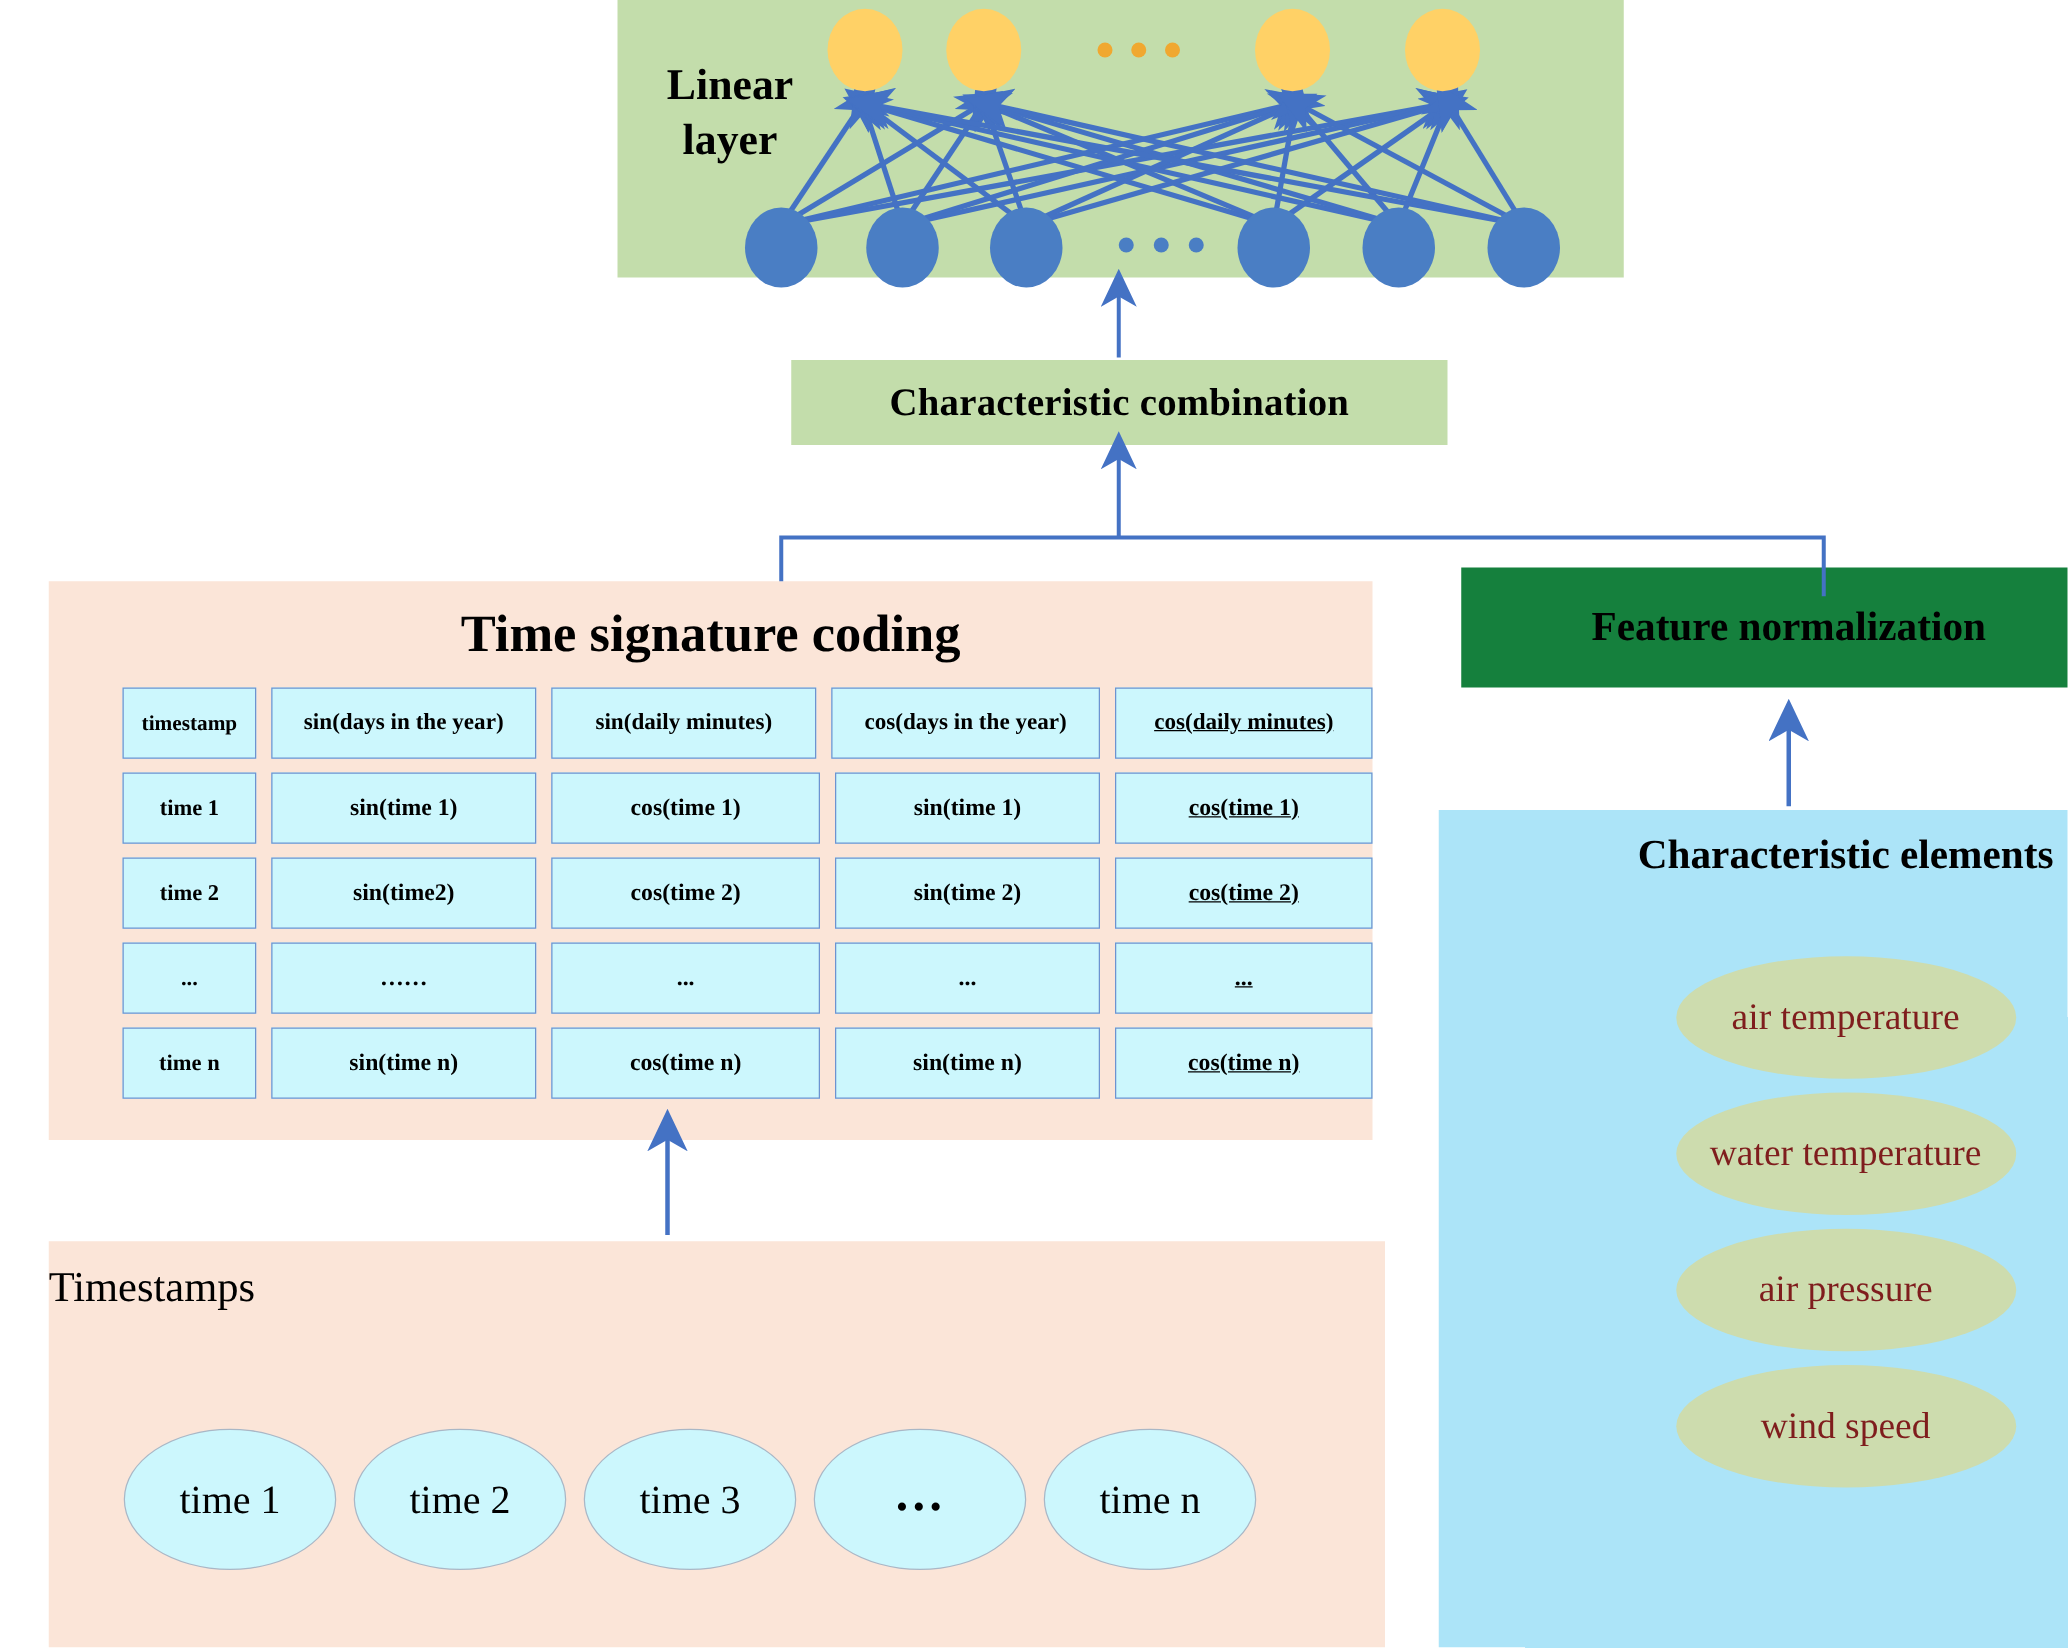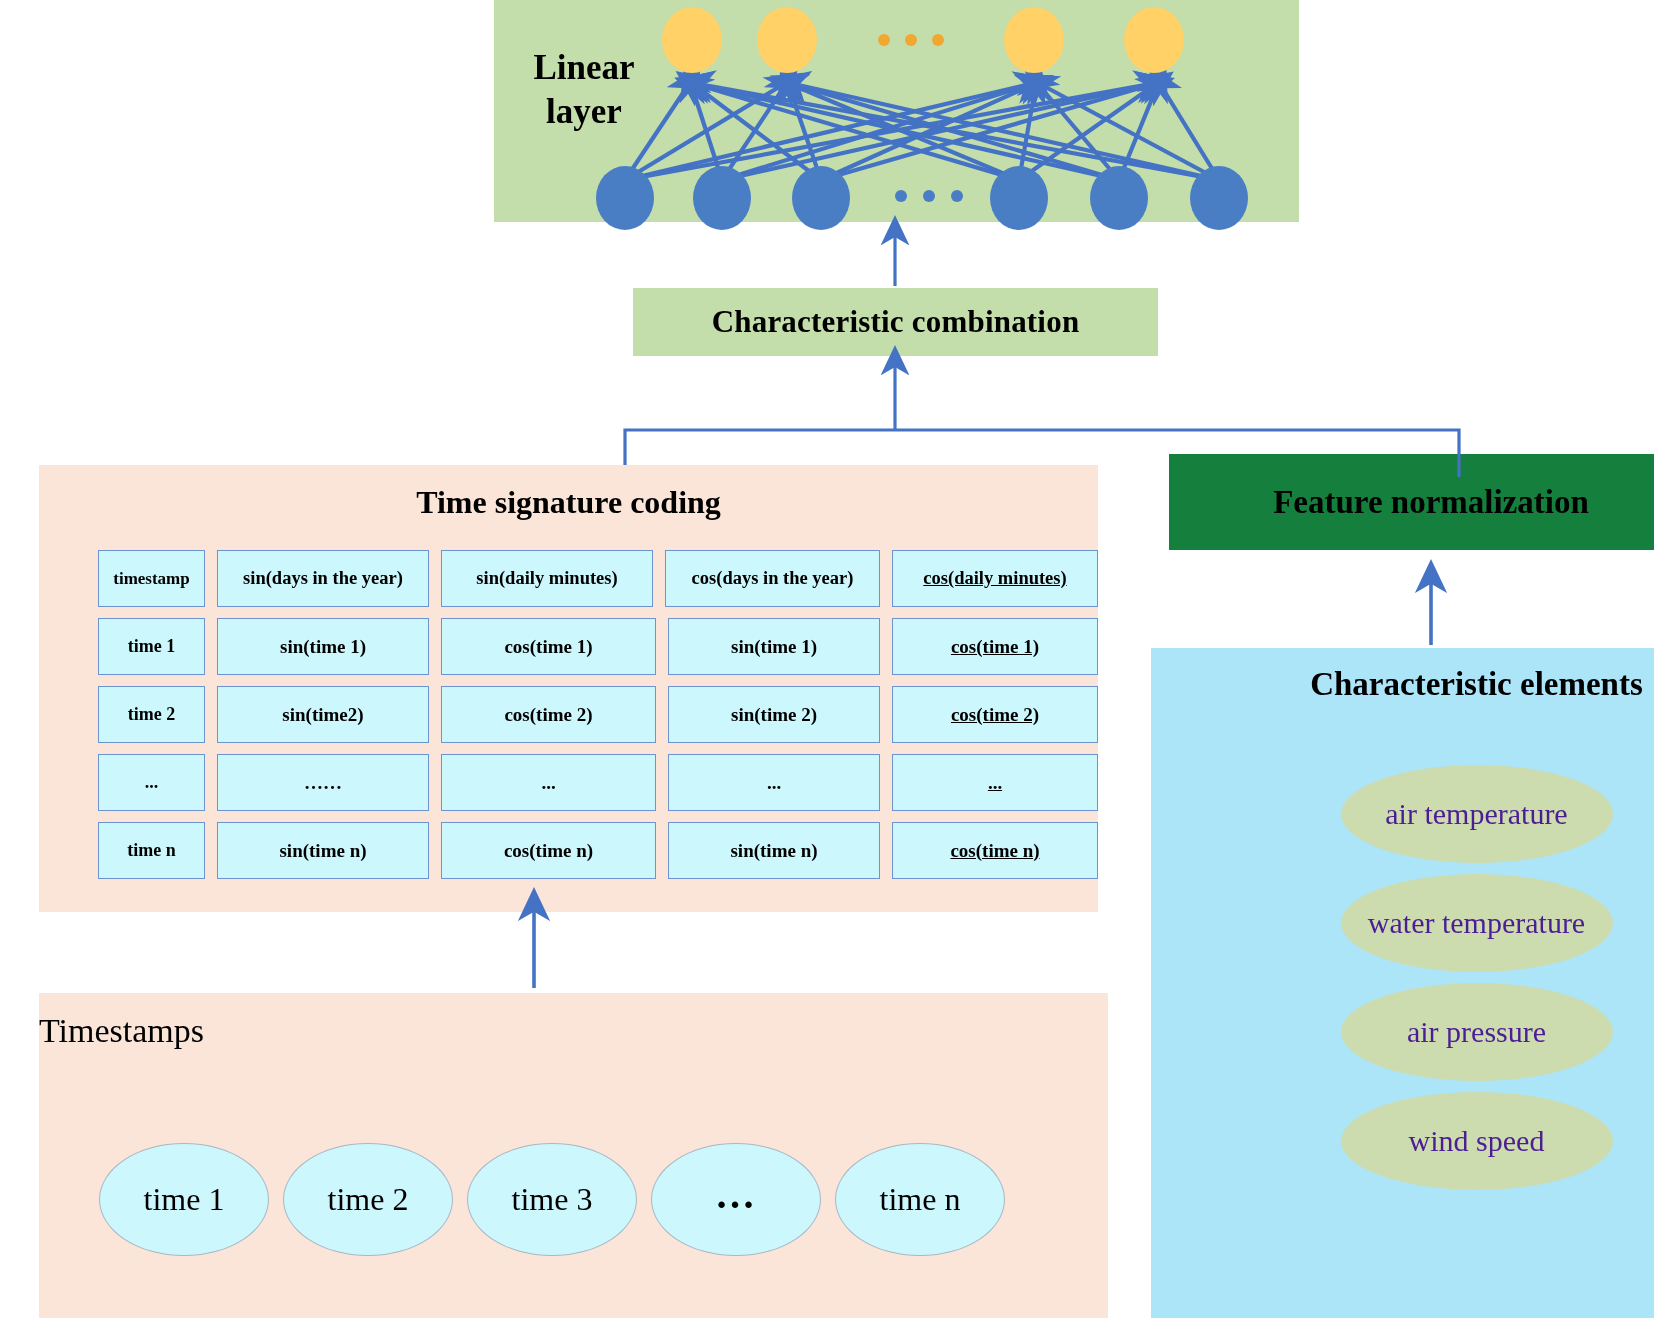--- a/index.html
+++ b/index.html
@@ -55,21 +55,21 @@
   #time-coding-panel {
     left: 0px; top: 465px;
     width: 1059px; height: 447px;
     background: #fbe5d8;
   }
   #time-coding-title {
     position: absolute;
     left: 0; top: 19px;
     width: 100%;
     text-align: center;
-    font-size: 32px;
+    font-size: 42px;
     font-weight: bold;
     color: #000;
   }
 
   #timestamps-panel {
     left: 0px; top: 993px;
     width: 1069px; height: 325px;
     background: #fbe5d8;
   }
   #timestamps-title {
@@ -171,21 +171,21 @@
     gap: 11px;
   }
   .ce-ellipse {
     width: 272px; height: 98px;
     border-radius: 50%;
     background: #cddcae;
     display: flex; align-items: center; justify-content: center;
     text-align: center;
     font-size: 30px;
     line-height: 1.16;
-    color: #4c1d95;
+    color: #7f1d1d;
     box-sizing: border-box;
   }
 
   
   #overlay {
     position: absolute;
     left: 0; top: 0;
     width: 1654px; height: 1318px;
     pointer-events: none;
   }

